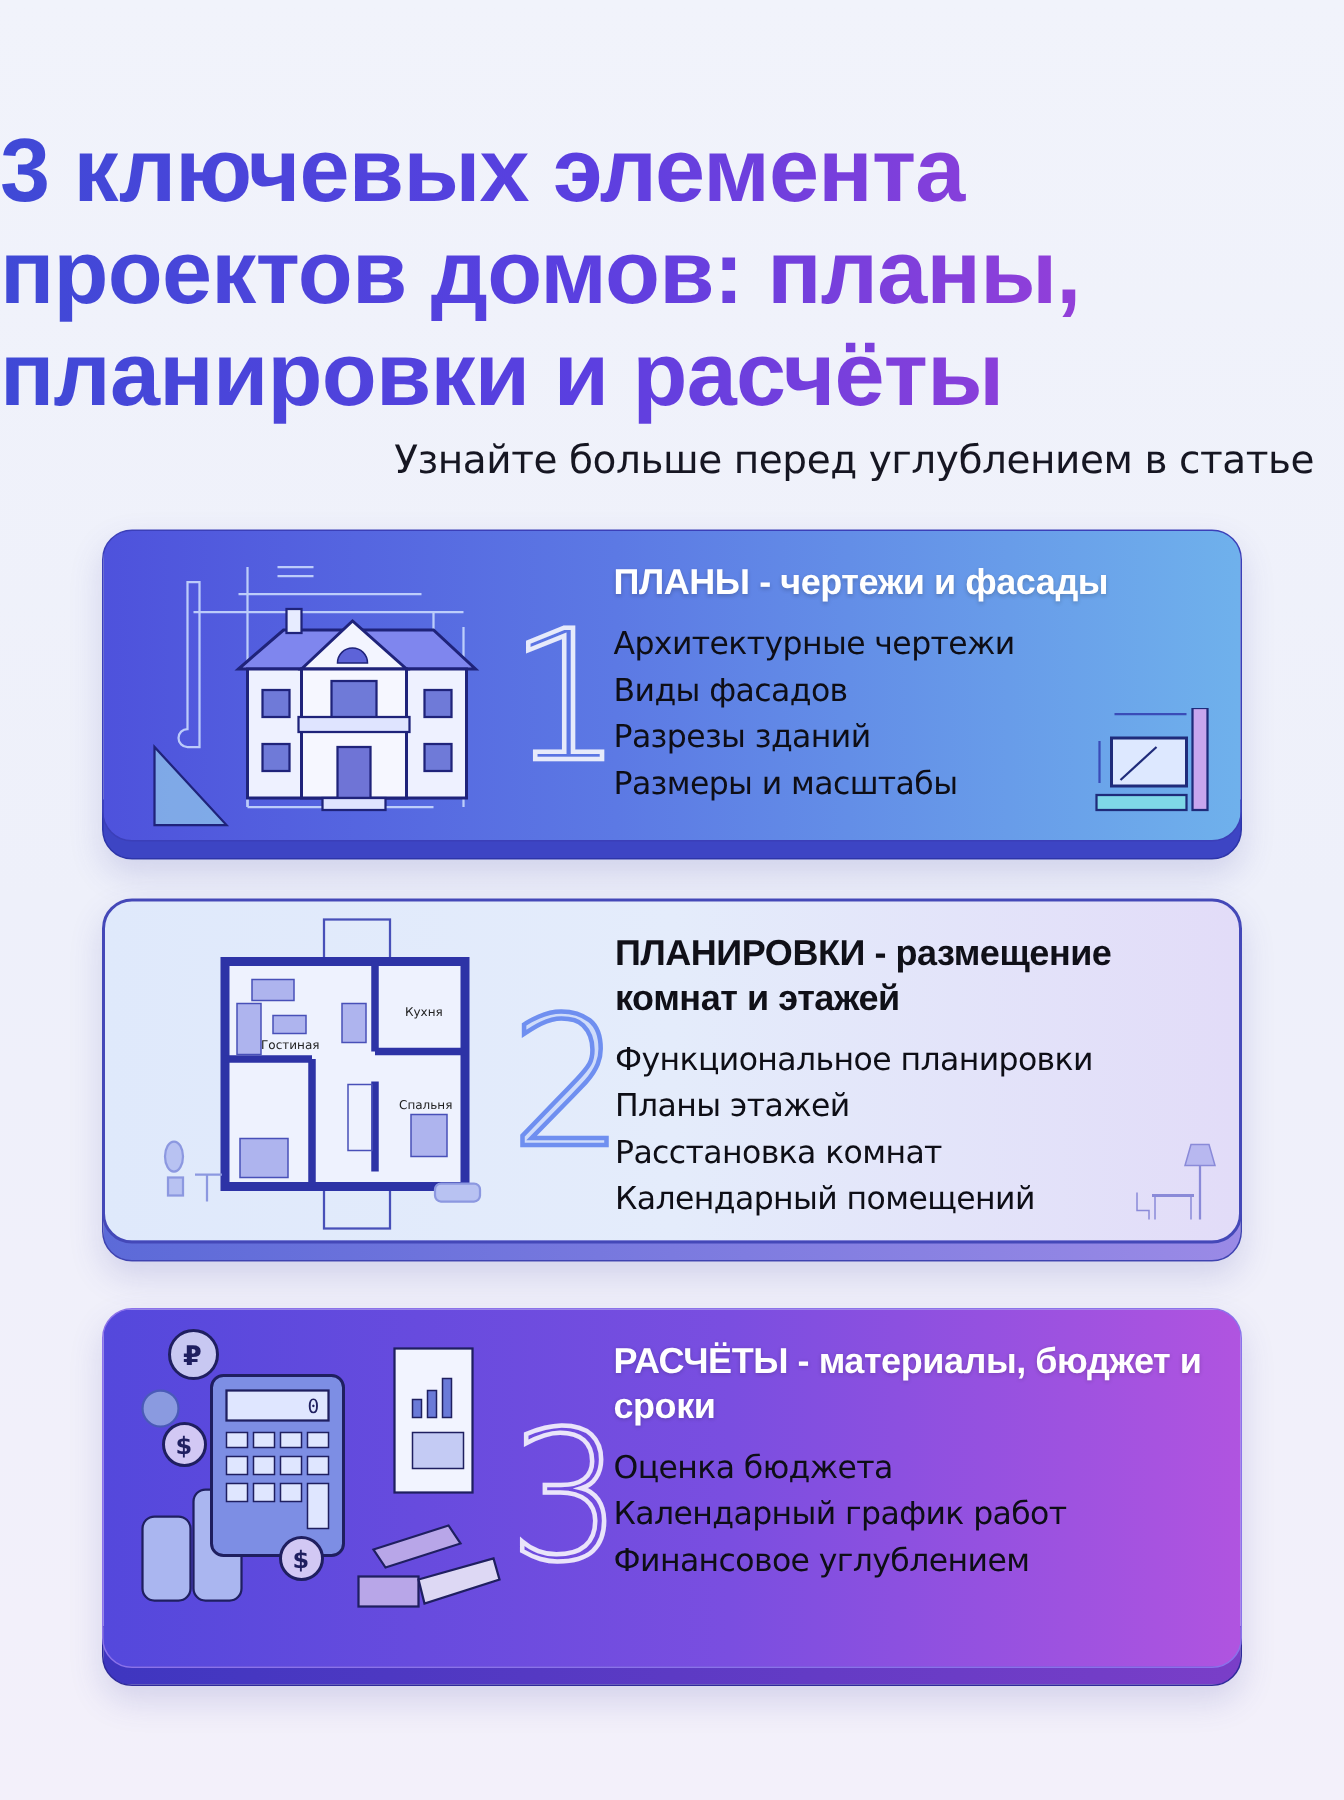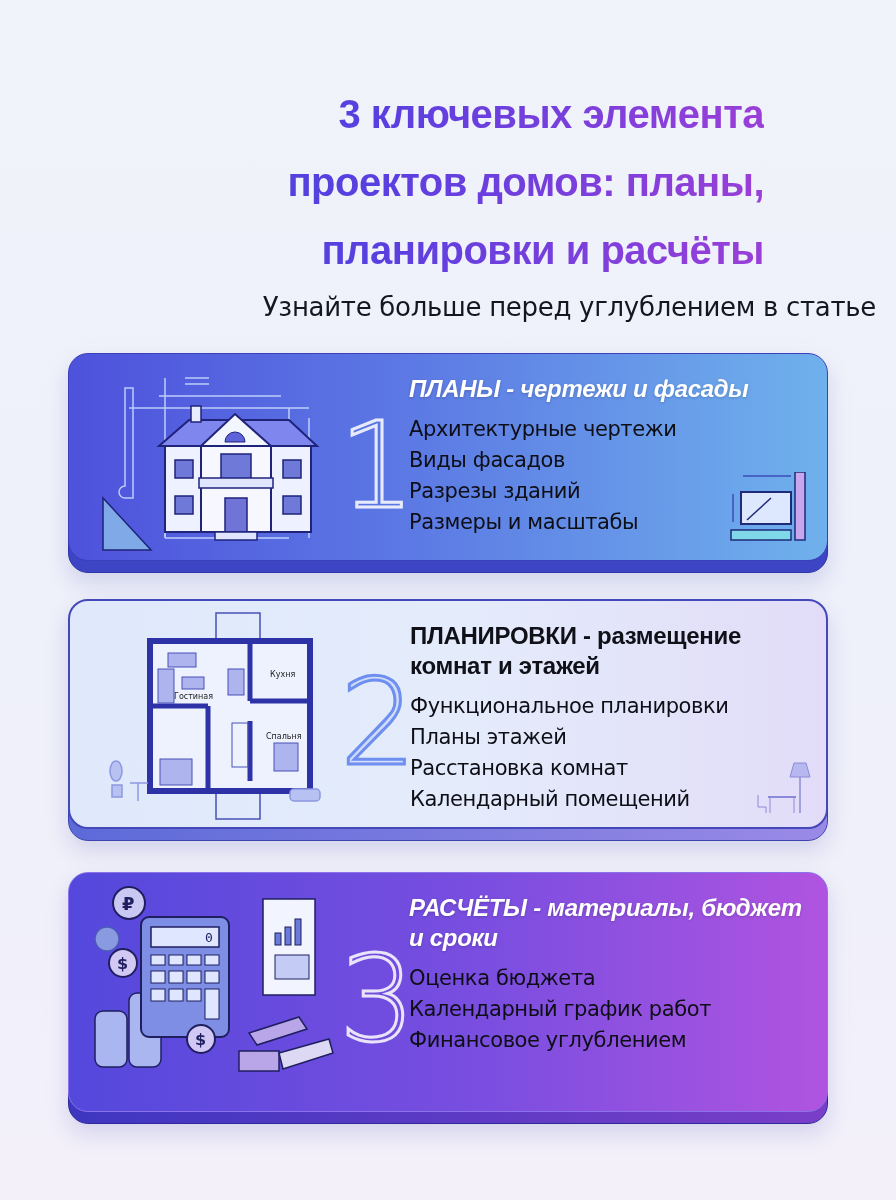--- a/index.html
+++ b/index.html
@@ -4,22 +4,22 @@
 <style>
   * { box-sizing: border-box; margin: 0; padding: 0; }
   html, body { width: 896px; height: 1200px; overflow: hidden; }
   body {
     background: linear-gradient(180deg, #f1f3fb 0%, #eef0fa 50%, #f3f0fa 100%);
     font-family: "Liberation Sans", "DejaVu Sans", sans-serif;
     position: relative;
   }
   .title {
     position: absolute; left: 0; top: 80px; width: 764px;
-    text-align: right;
-    font-size: 40px; font-weight: 700; line-height: 68px;
+    text-align: left;
+    font-size: 60px; font-weight: 700; line-height: 68px;
     letter-spacing: -0.5px;
     background: linear-gradient(90deg, #3f49d6 0%, #5a3fe0 50%, #9a3fd8 100%);
     -webkit-background-clip: text; background-clip: text;
     color: transparent;
   }
   .subtitle {
     position: absolute; left: 0; top: 292px; width: 876px;
     text-align: right; font-size: 30px; color: #161622;
     font-family: "DejaVu Sans", sans-serif; font-size: 26px; letter-spacing: -0.3px;
   }
@@ -48,21 +48,21 @@
 
   .illus { position: absolute; left: 20px; top: 14px; width: 280px; height: 190px; }
   .num {
     position: absolute; left: 270px; font-size: 120px; font-weight: 300;
     color: transparent; -webkit-text-stroke: 3px rgba(255,255,255,0.85);
     font-family: "DejaVu Sans", sans-serif; line-height: 1;
   }
   #card2 .num { -webkit-text-stroke: 3px #6f8ff0; color: #cfdcfa; }
   .text { position: absolute; left: 340px; top: 20px; width: 410px; }
   .heading { font-size: 24px; font-weight: 700; line-height: 30px; margin-bottom: 10px; letter-spacing: -0.3px; }
-  #card1 .heading, #card3 .heading { color: #ffffff; text-shadow: 0 1px 3px rgba(0,0,0,0.2); font-style: italic; }
+  #card1 .heading, #card3 .heading { color: #ffffff; text-shadow: 0 1px 3px rgba(0,0,0,0.2); }
   #card2 .heading { color: #101018; }
   .items li { list-style: none; font-size: 23px; line-height: 31px; color: #0e0e16; font-family: "DejaVu Sans", sans-serif; font-size: 21px; letter-spacing: -0.4px; }
   .corner-icon { position: absolute; }
 </style>
 </head>
 <body>
 
 <div class="title">
   <div>3 ключевых элемента</div>
   <div>проектов домов: планы,</div>

